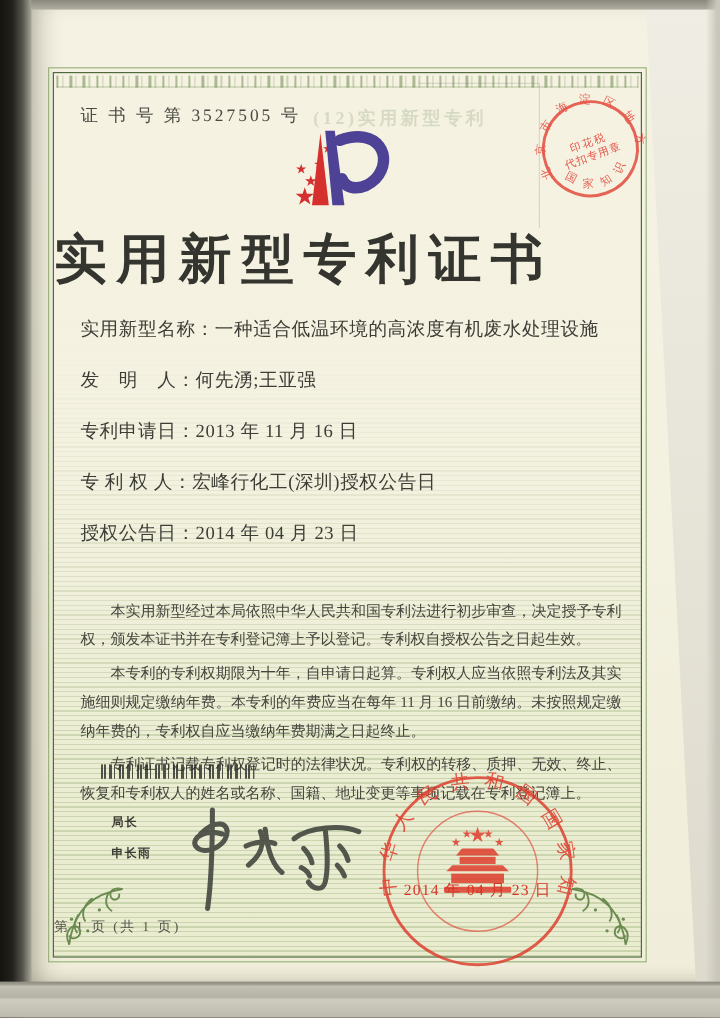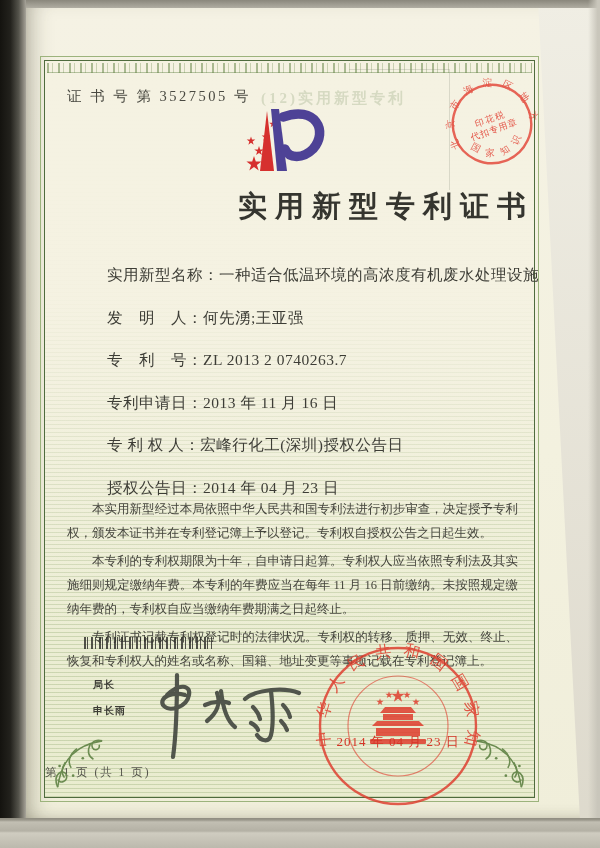--- a/index.html
+++ b/index.html
@@ -29,23 +29,23 @@
          border-bottom:1px solid rgba(105,135,75,.45);
          background:repeating-linear-gradient(90deg, rgba(108,138,78,.55) 0 2px, rgba(108,138,78,0) 2px 5px, rgba(108,138,78,.32) 5px 6px, rgba(108,138,78,0) 6px 11px);}
   .cert-no{position:absolute;left:22px;top:26px;font-size:14.5px;letter-spacing:2.5px;color:#4a4a42;}
   .ghost-text{position:absolute;left:216px;top:28px;font-size:15px;font-weight:bold;
          letter-spacing:3px;color:rgba(105,130,80,.22);}
   .ghost-frame{position:absolute;left:304px;top:8px;width:100px;height:120px;
          border-top:1px solid rgba(120,125,108,.22);border-right:1px solid rgba(120,125,108,.22);}
   .tax-stamp{position:absolute;left:398px;top:14px;width:98px;height:98px;
          transform:rotate(-20deg);opacity:.92;}
   .logo{position:absolute;left:194px;top:46px;width:96px;height:70px;}
-  .title{position:absolute;left:0;top:126px;width:100%;text-align:right;
-         font-size:29px;font-weight:700;letter-spacing:8px;color:#35352f;}
-  .fields{position:absolute;left:22px;right:16px;top:202px;font-size:15.5px;color:#3d3d36;margin-left:40px;}
+  .title{position:absolute;left:0;top:126px;width:100%;text-align:left;
+         font-size:44px;font-weight:700;letter-spacing:8px;color:#35352f;}
+  .fields{position:absolute;left:22px;right:16px;top:202px;font-size:15.5px;color:#3d3d36;}
   .field-row{line-height:24px;margin-bottom:18.5px;letter-spacing:.5px;white-space:nowrap;}
   .paras{position:absolute;left:22px;right:16px;top:436px;font-size:12.5px;line-height:24px;
          color:#45453d;text-align:justify;}
   .paras p{margin:0 0 4px 0;text-indent:2em;}
   .barcode{position:absolute;left:39px;top:576px;width:128px;height:12px;opacity:.82;
          background:repeating-linear-gradient(90deg,#2e2e2a 0 2px,transparent 2px 3px,#2e2e2a 3px 4px,transparent 4px 7px,#2e2e2a 7px 9px,transparent 9px 11px,#2e2e2a 11px 12px,transparent 12px 15px);}
   .signer{position:absolute;left:26px;top:617px;font-family:"Liberation Sans","DejaVu Sans",sans-serif;
          font-size:10px;font-weight:bold;color:#3c3c35;letter-spacing:1px;margin-left:22px;}
   .signer div{margin-bottom:12px;}
   .signature{position:absolute;left:88px;top:608px;width:190px;height:100px;}
@@ -101,21 +101,20 @@
         <polygon points="28,4 35,64 21,64" fill="#d6302e"></polygon>
         <polygon points="32,2 40,2 48,64 38,64" fill="#4e4296"></polygon>
         <path d="M44,10 C76,-2 90,24 74,42 C64,52 50,52 46,42" fill="none" stroke="#4e4296" stroke-width="9.5" stroke-linecap="round"></path>
       </svg>
 
       <div class="title">实用新型专利证书</div>
 
       <div class="fields">
         <div class="field-row"><span>实用新型名称：</span><span>一种适合低温环境的高浓度有机废水处理设施</span></div>
         <div class="field-row"><span>发　明　人：</span><span>何先湧;王亚强</span></div>
-        <div class="field-row"><span>专　利　号：</span><span>ZL 2013 2 0740263.7</span></div>
         <div class="field-row"><span>专利申请日：</span><span>2013 年 11 月 16 日</span></div>
         <div class="field-row"><span>专 利 权 人：</span><span>宏峰行化工(深圳)授权公告日</span></div>
         <div class="field-row"><span>授权公告日：</span><span>2014 年 04 月 23 日</span></div>
       </div>
 
       <div class="paras">
         <p>本实用新型经过本局依照中华人民共和国专利法进行初步审查，决定授予专利权，颁发本证书并在专利登记簿上予以登记。专利权自授权公告之日起生效。</p>
         <p>本专利的专利权期限为十年，自申请日起算。专利权人应当依照专利法及其实施细则规定缴纳年费。本专利的年费应当在每年 11 月 16 日前缴纳。未按照规定缴纳年费的，专利权自应当缴纳年费期满之日起终止。</p>
         <p>专利证书记载专利权登记时的法律状况。专利权的转移、质押、无效、终止、恢复和专利权人的姓名或名称、国籍、地址变更等事项记载在专利登记簿上。</p>
       </div>

